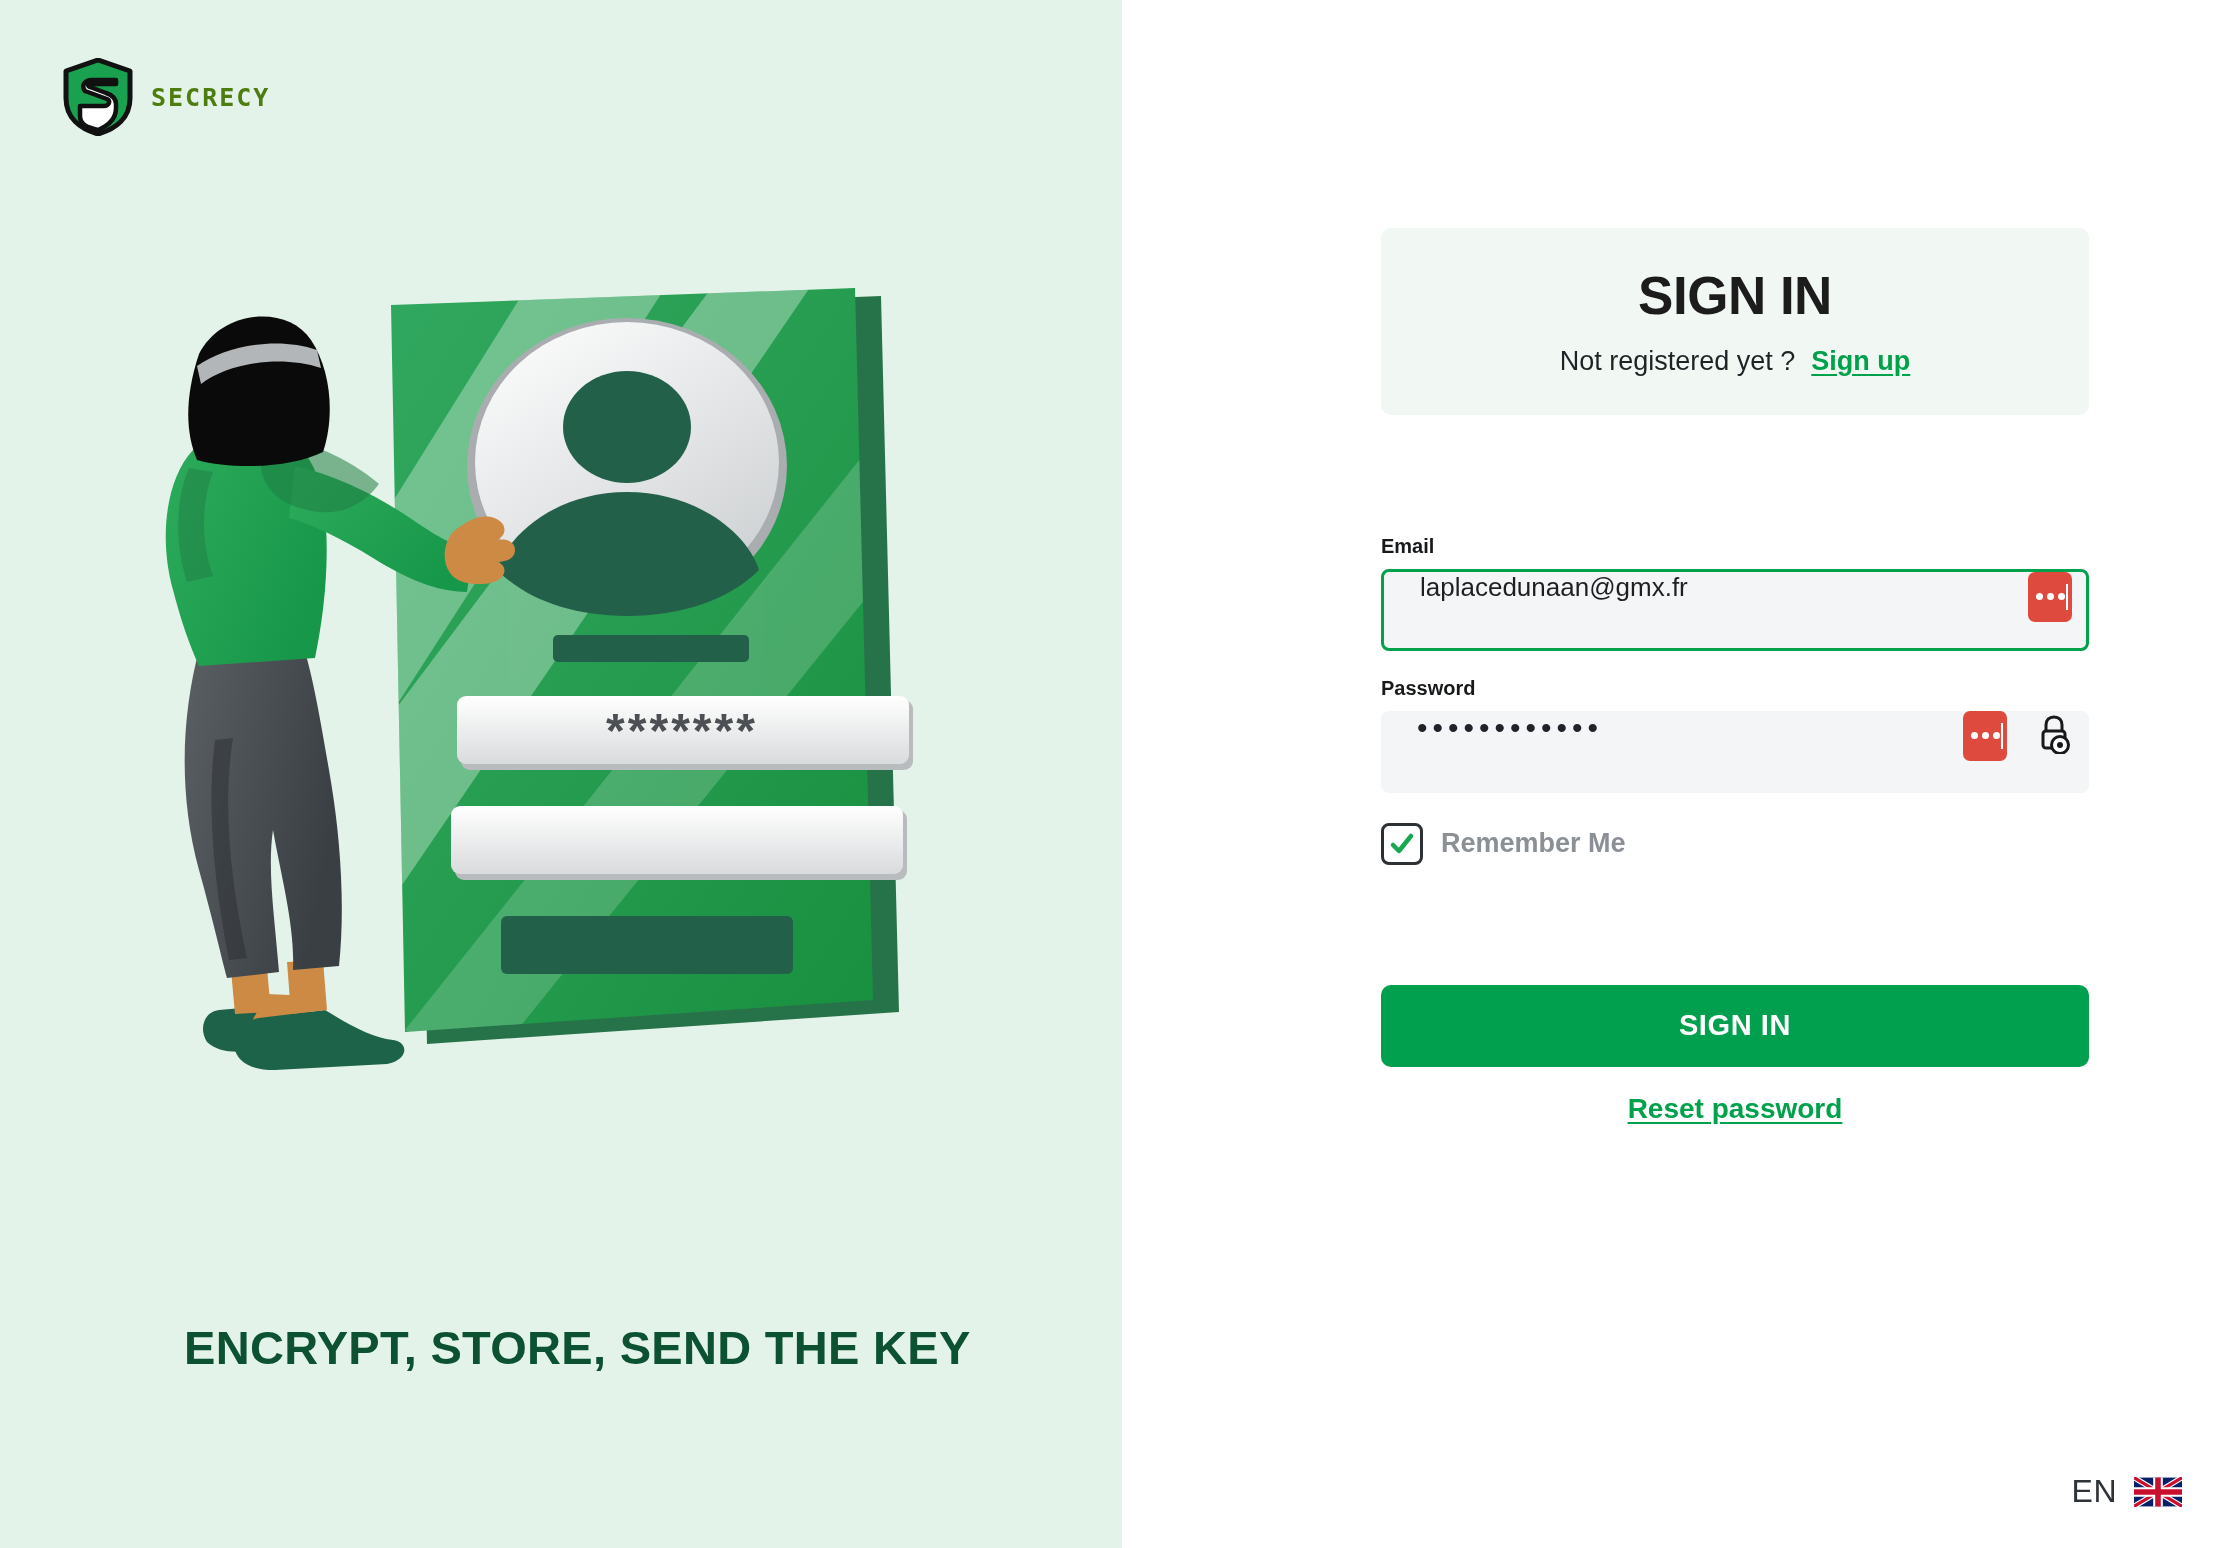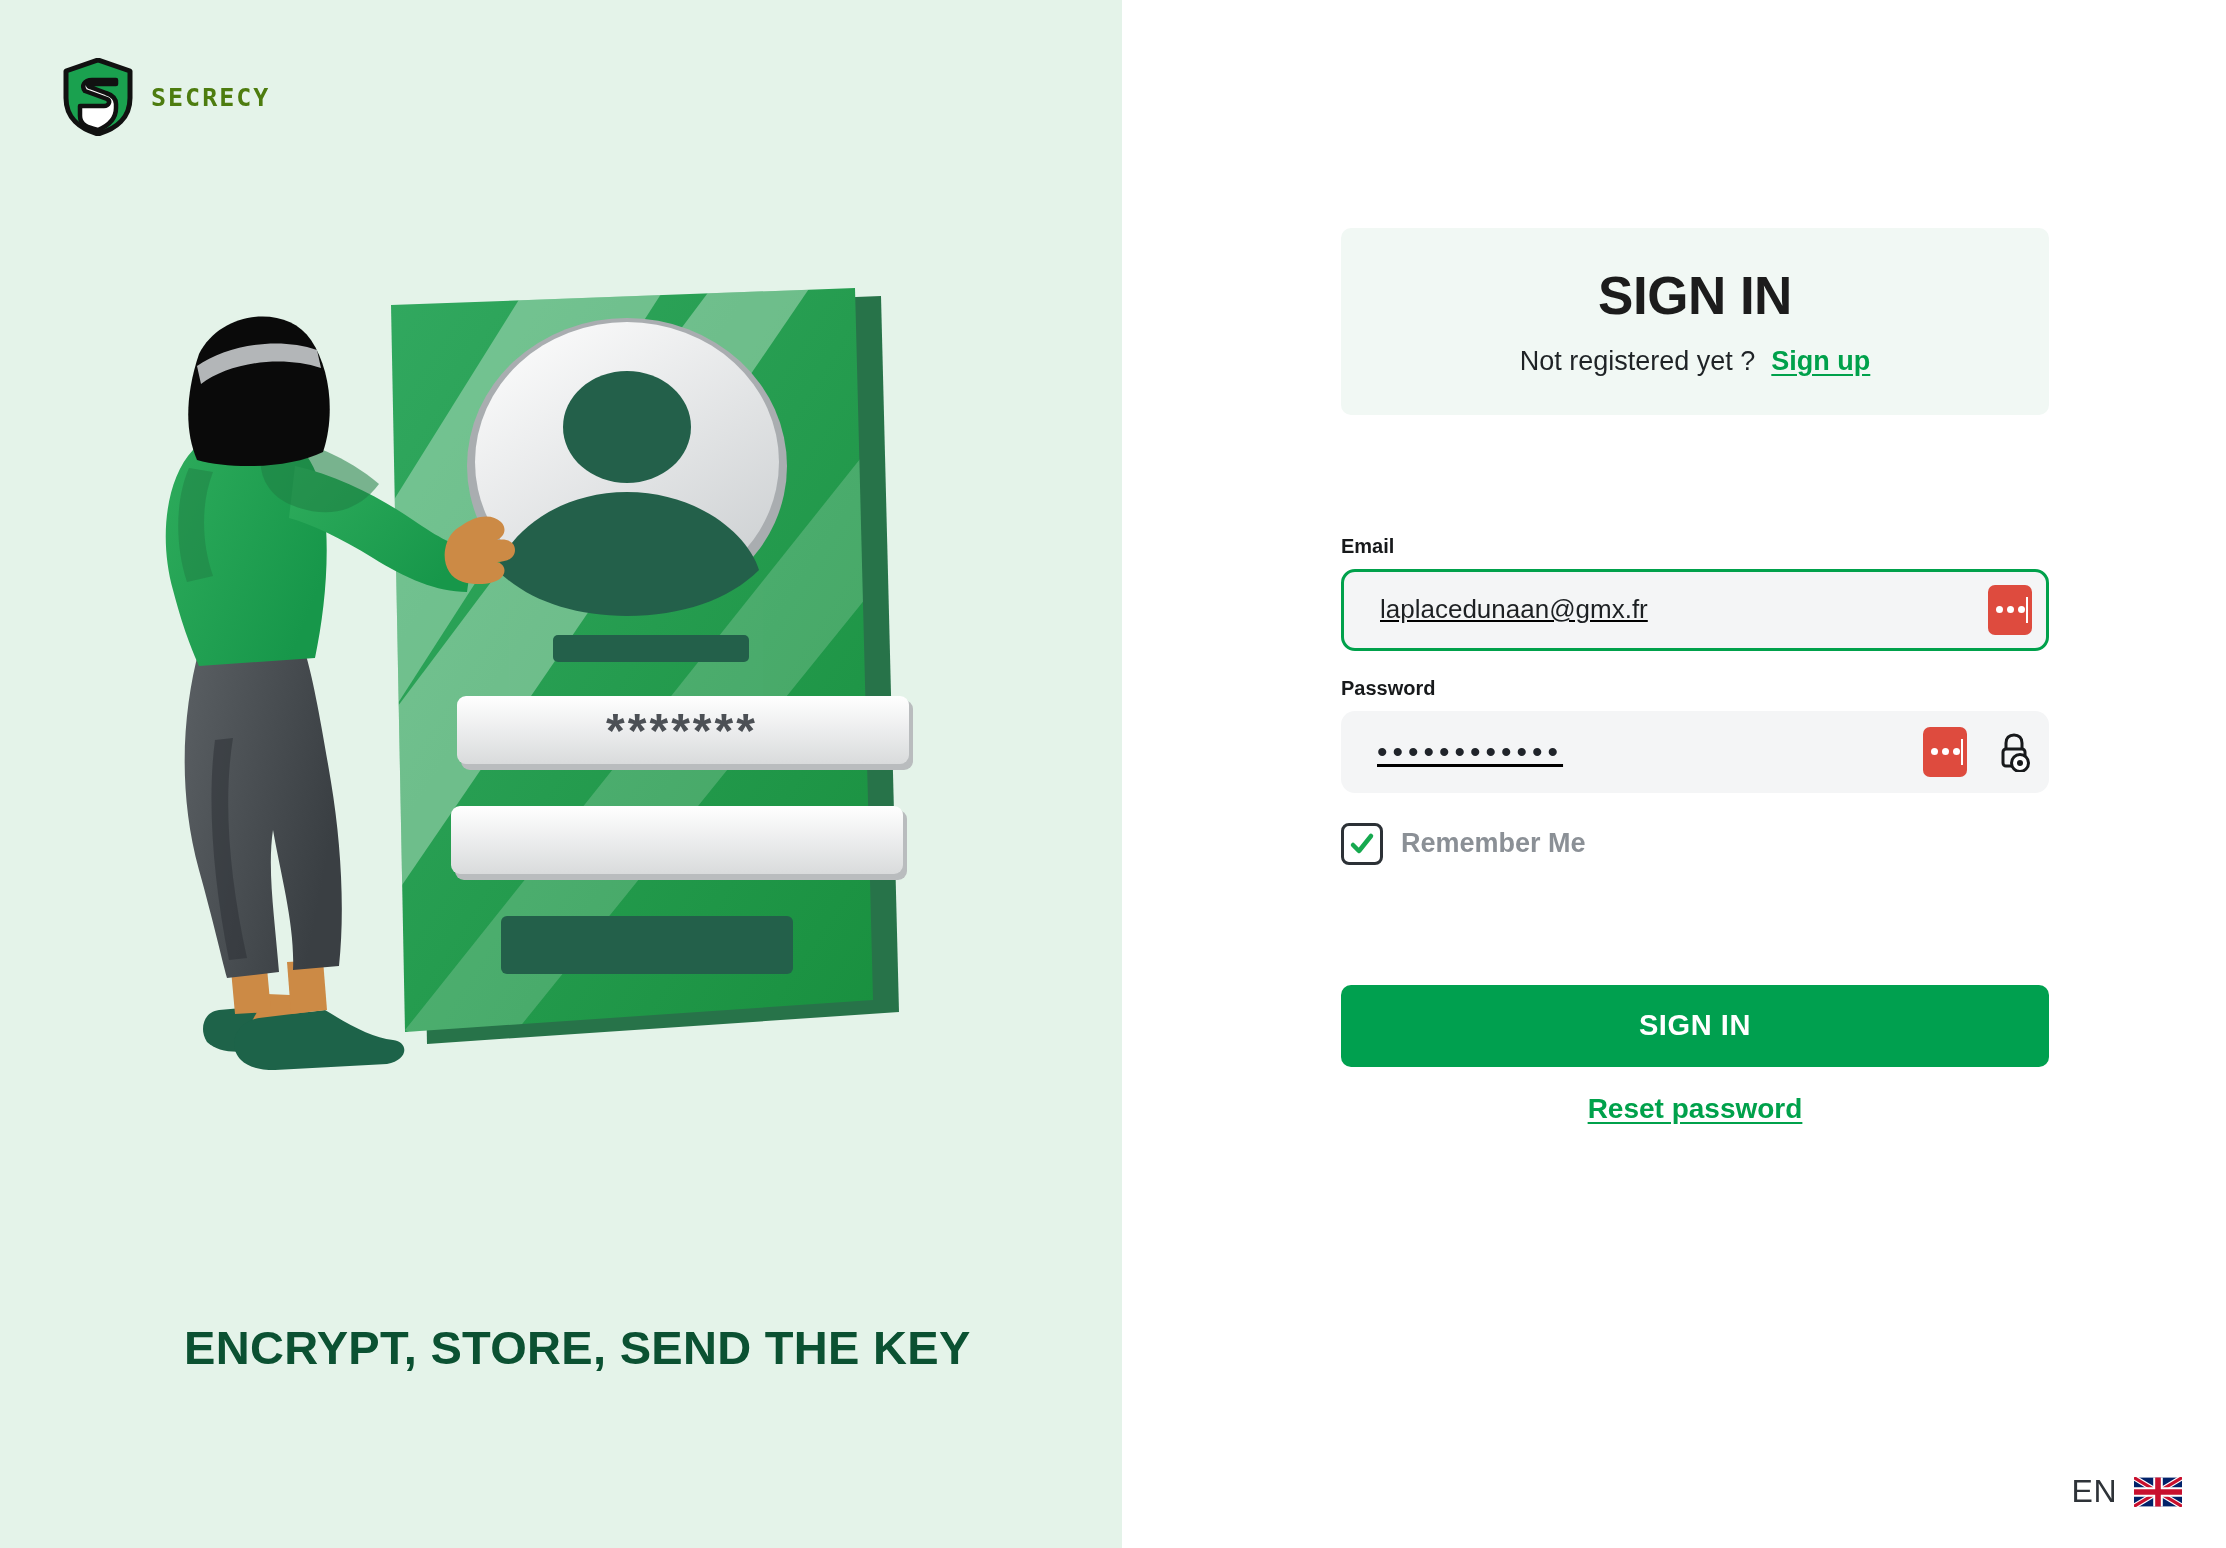--- a/index.html
+++ b/index.html
@@ -64,20 +64,21 @@
     color: #0b5132;
     white-space: nowrap;
   }
 
   
   .right-panel {
     flex: 1 1 auto;
     height: 1548px;
     background: #ffffff;
     position: relative;
+    margin-left: 40px;
   }
 
   .form-wrap {
     position: absolute;
     left: 219px;
     top: 228px;
     width: 708px;
   }
 
   .signin-card {
@@ -117,26 +118,25 @@
     color: #17191b;
     margin-bottom: 11px;
     display: block;
   }
   .email-group { margin-top: 120px; }
   .password-group { margin-top: 26px; }
 
   .input-shell {
     position: relative;
     height: 82px;
-    border-radius: 14px;
+    border-radius: 8px;
     background: #f4f5f6;
     display: flex;
-    align-items: center;
+    align-items: flex-start;
     padding: 0 14px 0 36px;
-    text-decoration: underline;
   }
   .input-shell.focused {
     border: 3px solid #00a14b;
     background: #f4f5f6;
   }
   .input-value {
     flex: 1 1 auto;
     font-size: 26px;
     color: #1d2023;
     white-space: nowrap;

